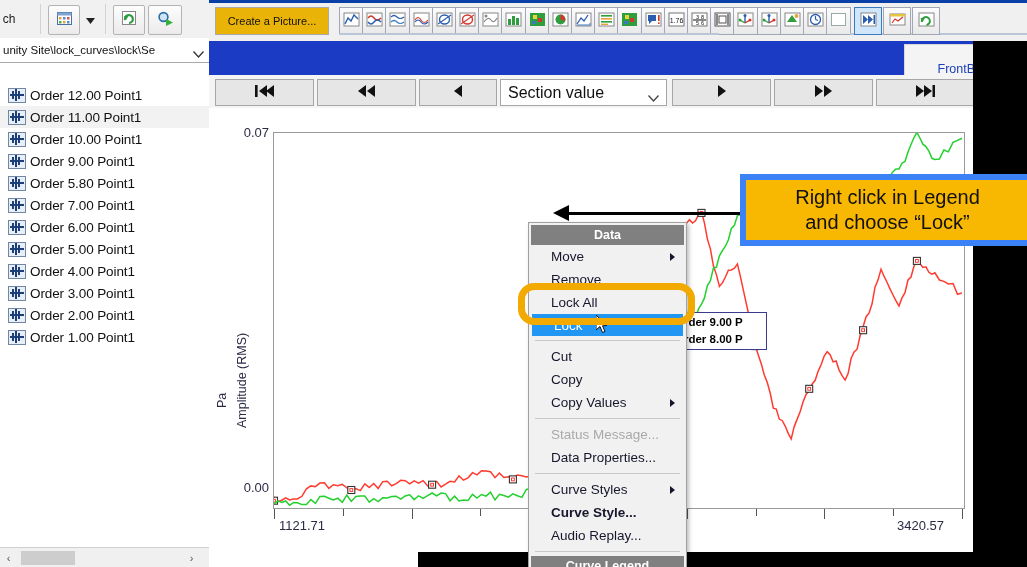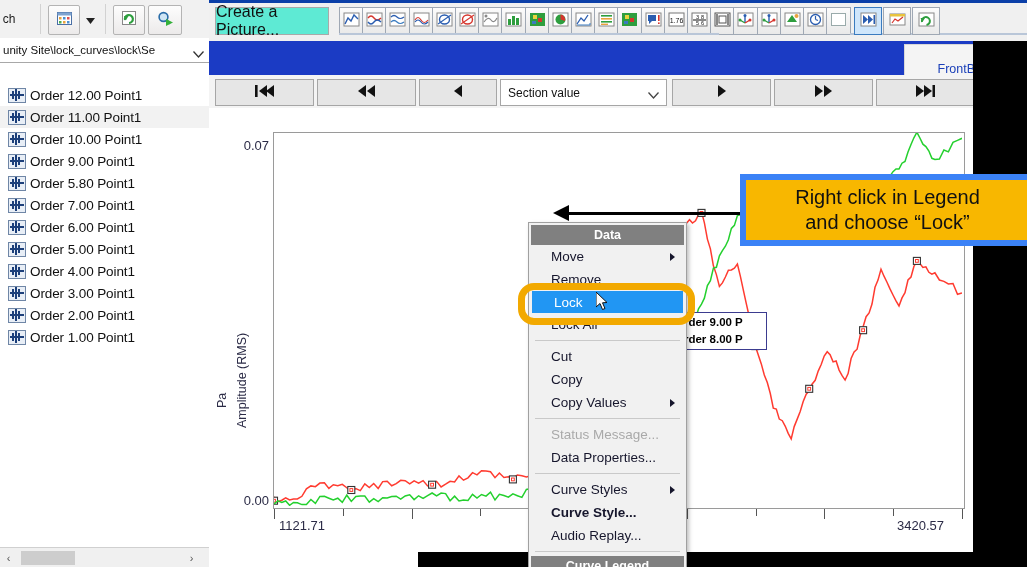--- a/index.html
+++ b/index.html
@@ -29,47 +29,47 @@
   .wave-icon i{position:absolute;background:#1c3f7a;display:block;}
   #hscroll{position:absolute;left:0;bottom:0;width:209px;height:19px;background:#f0f0f0;border-top:1px solid #d0d0d0;}
   #hscroll .arrow{position:absolute;top:0;width:17px;height:19px;display:flex;align-items:center;justify-content:center;
                   font-size:11px;color:#555;}
   #hs-thumb{position:absolute;left:21px;top:3px;width:54px;height:14px;background:#cdcdcd;}
 
   
   #main{position:absolute;left:209px;top:0;width:818px;height:567px;background:#fff;}
   #top-toolbar{position:absolute;left:0;top:0;width:818px;height:41px;background:#f0f0f0;border-bottom:1px solid #c0c0c0;}
   #toolbar-topline{position:absolute;left:0;top:0;width:818px;height:3px;background:#0b3fa8;}
-  #create-picture{position:absolute;left:6px;top:7px;width:112px;height:26px;background:#5eead4;border:1px solid #a9a9a9;
-                  display:flex;align-items:center;justify-content:center;font-size:16px;color:#111;}
+  #create-picture{position:absolute;left:6px;top:7px;width:112px;height:26px;background:#eab308;border:1px solid #a9a9a9;
+                  display:flex;align-items:center;justify-content:center;font-size:11px;color:#111;}
   .tbtn{position:absolute;top:7px;width:23px;height:26px;background:linear-gradient(#fbfbfb,#e9e9e9);
         border:1px solid #9fa8b4;display:flex;align-items:center;justify-content:center;overflow:hidden;}
   .tbtn.sel{background:#cfe6fb;border:1px solid #3a7bbf;}
   #tb-underline{position:absolute;left:130px;top:33px;width:380px;height:2px;background:#b9c6d8;}
   #tb-underline2{position:absolute;left:641px;top:33px;width:177px;height:2px;background:#b9c6d8;}
 
   #blue-band{position:absolute;left:0;top:41px;width:818px;height:34px;background:#1b3bc4;}
   #tab-frontback{position:absolute;right:0px;top:44px;width:122px;height:31px;background:#f4f4f4;
                  border-top:1px solid #d8d8d8;border-left:1px solid #d8d8d8;
                  display:flex;align-items:flex-end;justify-content:center;padding-bottom:3px;}
   #tab-frontback span{font-size:12.5px;color:#1a3fb8;}
 
   #nav-strip{position:absolute;left:0;top:75px;width:818px;height:33px;background:#f4f4f4;border-bottom:1px solid #b9b9b9;}
   .navbtn{position:absolute;top:4px;height:25px;background:#e6e6e6;border:1px solid #a6a6a6;
           display:flex;align-items:center;justify-content:center;font-size:13px;color:#1a1a1a;}
   #sectionsel{position:absolute;top:4px;left:291px;width:165px;height:25px;background:#fff;border:1px solid #a6a6a6;
               display:flex;align-items:center;}
-  #sectionsel span{font-size:12px;color:#111;padding-left:7px;}
+  #sectionsel span{font-size:16px;color:#111;padding-left:7px;}
   #sectionsel .cv{position:absolute;right:7px;top:8px;}
   #navstrip-blueline{position:absolute;left:0;top:75px;width:818px;height:1px;background:#7b8fd6;}
 
   
   #chart-area{position:absolute;left:0;top:108px;width:818px;height:444px;background:#fff;}
   #plot-frame{position:absolute;left:64px;top:24px;width:690px;height:375px;border:1px solid #9a9a9a;background:#fff;overflow:hidden;}
-  .ytick-label{position:absolute;right:758px;font-size:13px;color:#2b2b46;text-align:right;width:60px;margin-top:13px;}
+  .ytick-label{position:absolute;right:758px;font-size:13px;color:#2b2b46;text-align:right;width:60px;}
   .ytick{position:absolute;left:64px;width:10px;height:1px;background:#555;}
   .ytick.lg{width:17px;}
   .xtick{position:absolute;top:399px;width:1px;height:9px;background:#555;}
   .xtick.lg{height:12px;}
   .xlab{position:absolute;top:410px;font-size:13px;color:#2b2b46;}
   #ylab-pa{position:absolute;left:6px;top:300px;font-size:12.5px;color:#2b2b46;
            transform:rotate(-90deg);transform-origin:left top;white-space:nowrap;}
   #ylab-amp{position:absolute;left:26px;top:320px;font-size:12.5px;color:#2b2b46;
            transform:rotate(-90deg);transform-origin:left top;white-space:nowrap;}
 
@@ -652,24 +652,24 @@
 
     <div id="bottom-black"></div>
   </div>
 
   <div id="right-black"></div>
 
   <div id="ctxmenu">
       <div class="mhead">Data</div>
       <div class="mitem">Move<span class="arrow-r"></span></div>
       <div class="mitem">Remove</div>
+      <div class="mitem">Lock All</div>
       <div class="mitem hl">Lock<span id="cursor-arrow"><svg width="14" height="20" viewBox="0 0 14 20">
             <polygon points="0,0 0,15 4,11.5 6.5,17.5 9,16.5 6.5,10.8 11,10.5" fill="#fff" stroke="#111" stroke-width="1"></polygon>
           </svg></span></div>
-      <div class="mitem">Lock All</div>
       <div class="msep"></div>
       <div class="mitem">Cut</div>
       <div class="mitem">Copy</div>
       <div class="mitem">Copy Values<span class="arrow-r"></span></div>
       <div class="msep"></div>
       <div class="mitem dis">Status Message...</div>
       <div class="mitem">Data Properties...</div>
       <div class="msep"></div>
       <div class="mitem">Curve Styles<span class="arrow-r"></span></div>
       <div class="mitem bold">Curve Style...</div>

